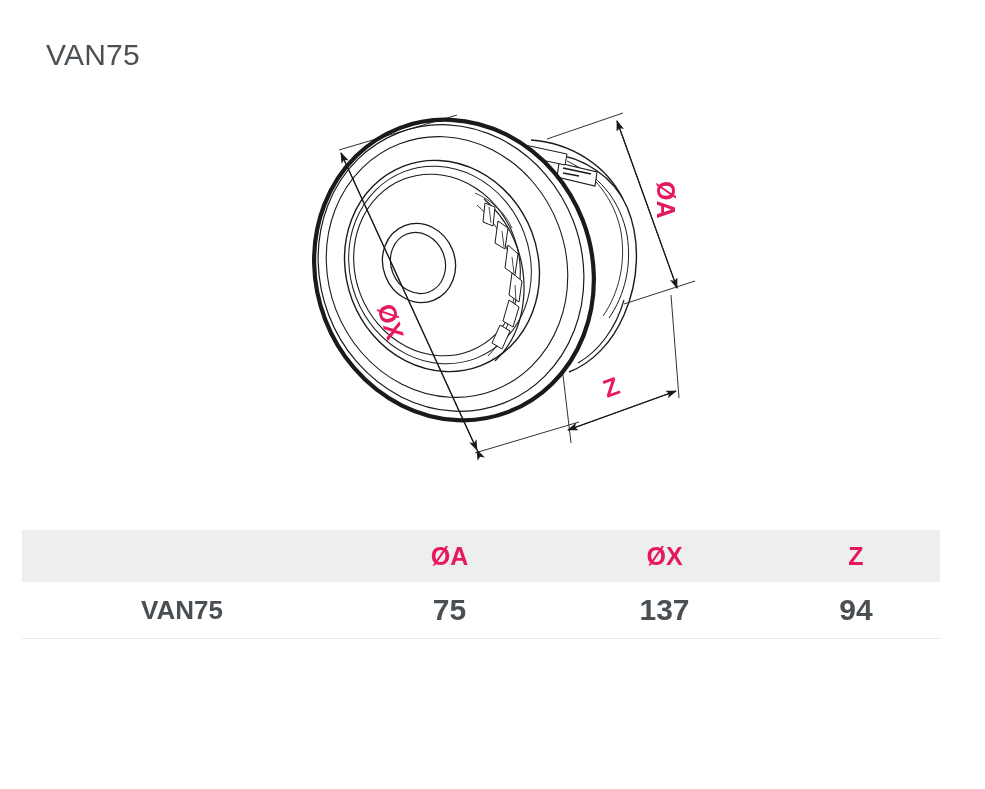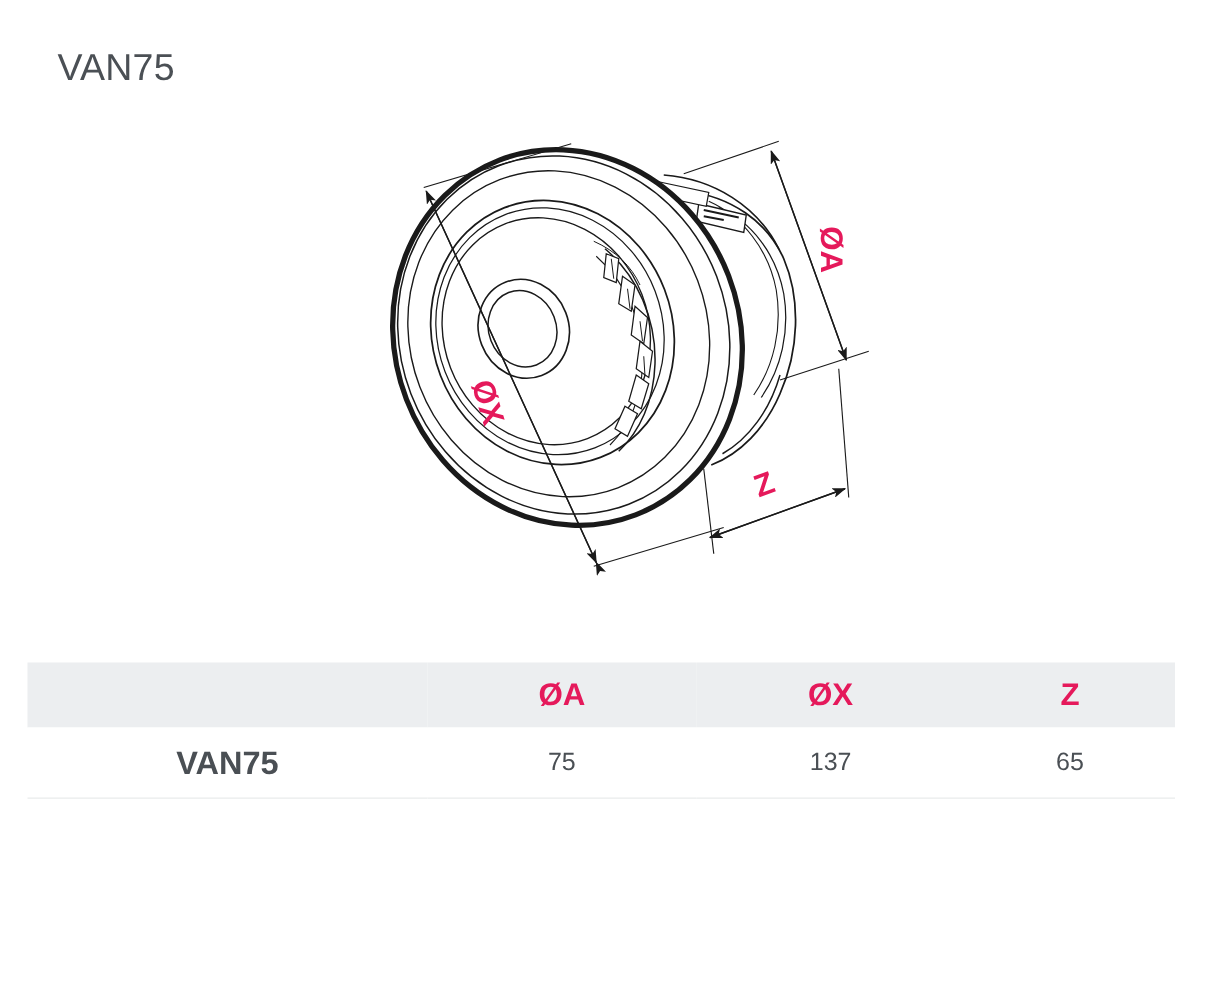--- a/index.html
+++ b/index.html
@@ -75,22 +75,22 @@
     text-align: center;
     padding: 0;
     vertical-align: middle;
     border: none;
   }
   #spec-table tbody tr {
     background: #ffffff;
   }
   #spec-table td {
     height: 56px;
-    font-size: 20px;
-    font-weight: 400;
+    font-size: 30px;
+    font-weight: 700;
     color: #4a4f54;
     text-align: center;
     padding: 0;
     vertical-align: middle;
     border: none;
     border-bottom: 1px solid #e9ebec;
   }
   #spec-table td.model-cell {
     font-weight: 700;
     color: #4a4f54;
@@ -205,18 +205,18 @@
         <th>ØA</th>
         <th>ØX</th>
         <th>Z</th>
       </tr>
     </thead>
     <tbody>
       <tr>
         <td class="model-cell">VAN75</td>
         <td>75</td>
         <td>137</td>
-        <td>65</td>
+        <td>94</td>
       </tr>
     </tbody>
   </table>
 
 </div>
 
 </body></html>

